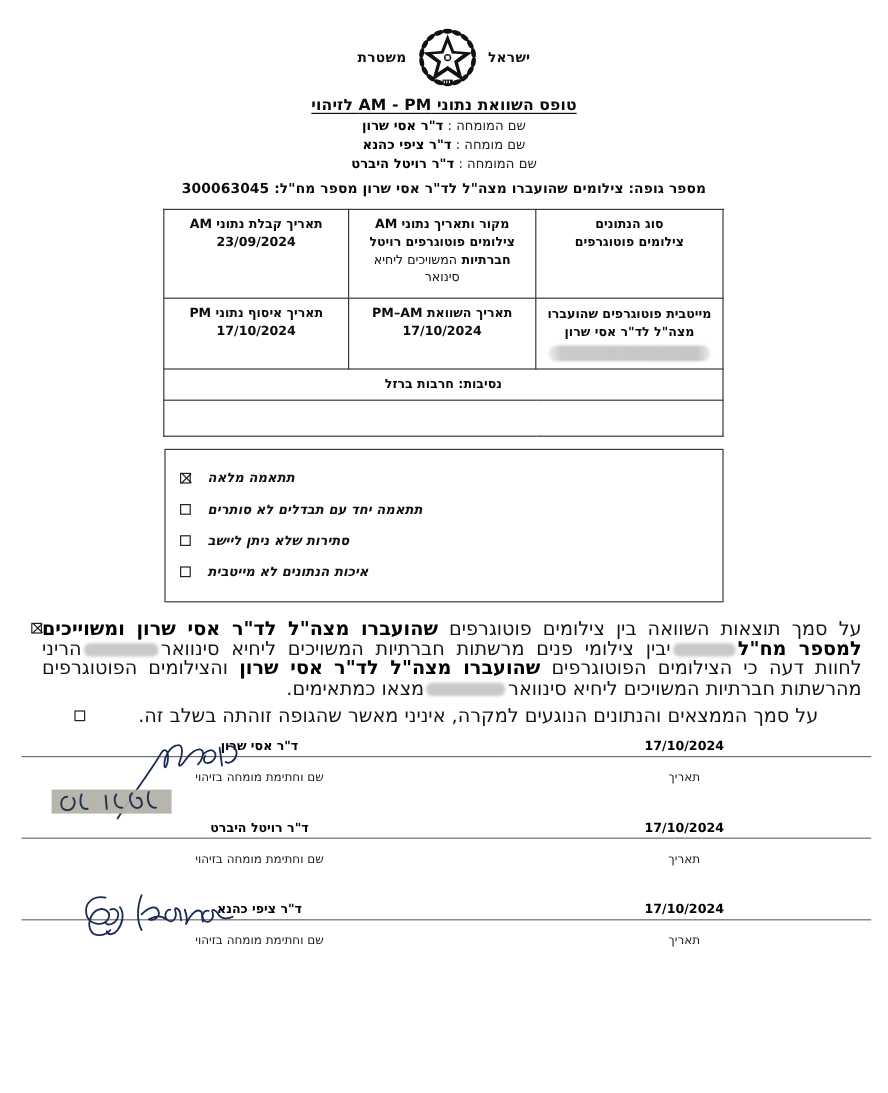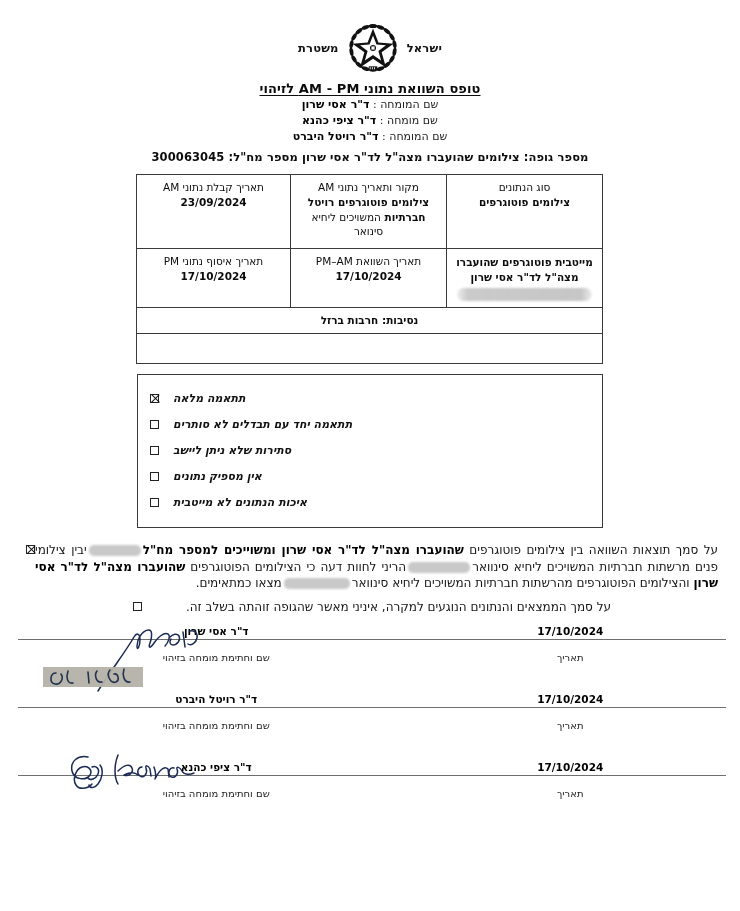--- a/index.html
+++ b/index.html
@@ -100,21 +100,21 @@
     padding: 5px 8px 6px;
     font-size: 10.5px;
     line-height: 14px;
     text-align: center;
   }
   td.c-right { width: 154px; }
   td.c-mid   { width: 156px; }
   td.c-left  { width: 156px; }
 
   .cell-title {
-    font-weight: 400;
+    font-weight: 700;
     display: block;
   }
   .cell-sub {
     font-weight: 400;
     display: block;
   }
   .cell-val {
     font-weight: 700;
     display: block;
     margin-top: 1px;
@@ -212,21 +212,21 @@
     content: "";
     position: absolute;
     left: -1px; top: 3px;
     width: 11px; height: 1.3px;
     background: #111;
   }
   .decl-box.on::before { transform: rotate(45deg); }
   .decl-box.on::after  { transform: rotate(-45deg); }
 
   .decl-text {
-    font-size: 12px;
+    font-size: 16px;
     line-height: 16.5px;
     text-align: justify;
     color: #151515;
     flex: 1 1 auto;
   }
   .decl-text b { font-weight: 700; color: #000; }
 
   .rd {
     display: inline-block;
     vertical-align: middle;
@@ -428,24 +428,20 @@
       <span class="cbox on"></span>
       <span class="cbox-label">תתאמה מלאה</span>
     </div>
     <div class="cbox-row">
       <span class="cbox"></span>
       <span class="cbox-label">תתאמה יחד עם תבדלים לא סותרים</span>
     </div>
     <div class="cbox-row">
       <span class="cbox"></span>
       <span class="cbox-label">סתירות שלא ניתן ליישב</span>
-    </div>
-    <div class="cbox-row">
-      <span class="cbox"></span>
-      <span class="cbox-label">אין מספיק נתונים</span>
     </div>
     <div class="cbox-row">
       <span class="cbox"></span>
       <span class="cbox-label">איכות הנתונים לא מייטבית</span>
     </div>
   </div>
 
   <div class="decl">
 
     <div class="decl-item">

